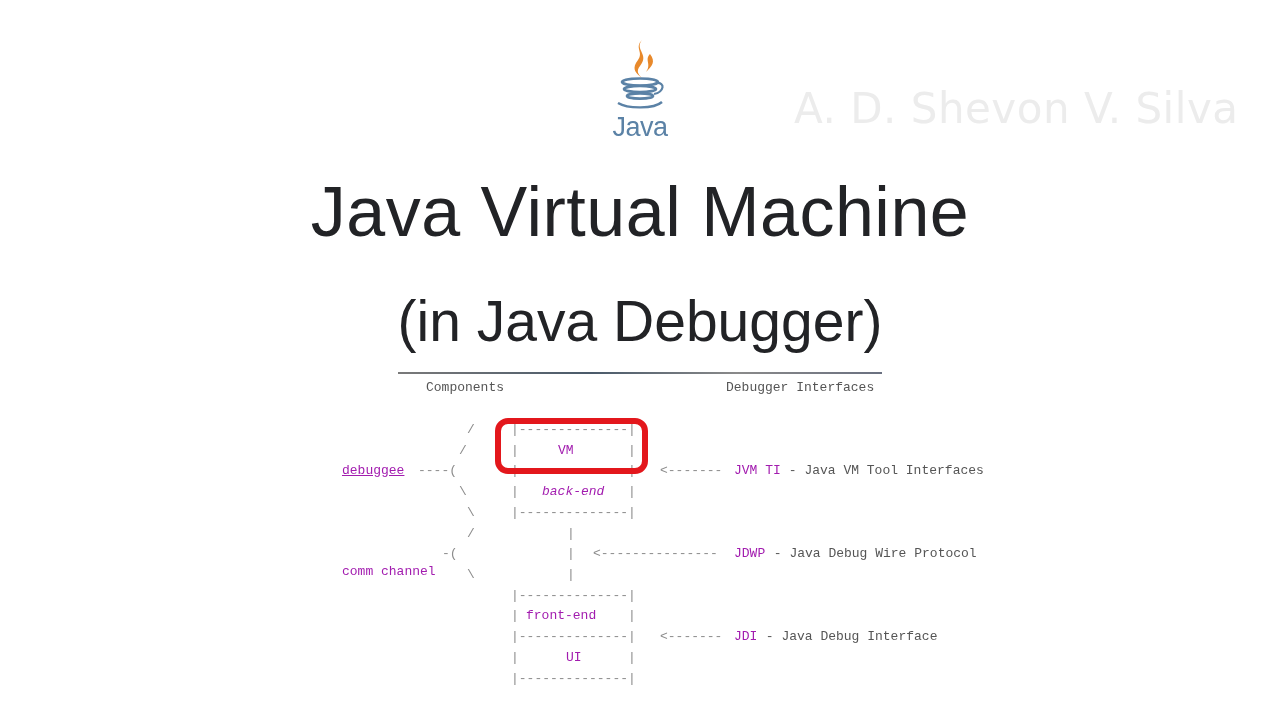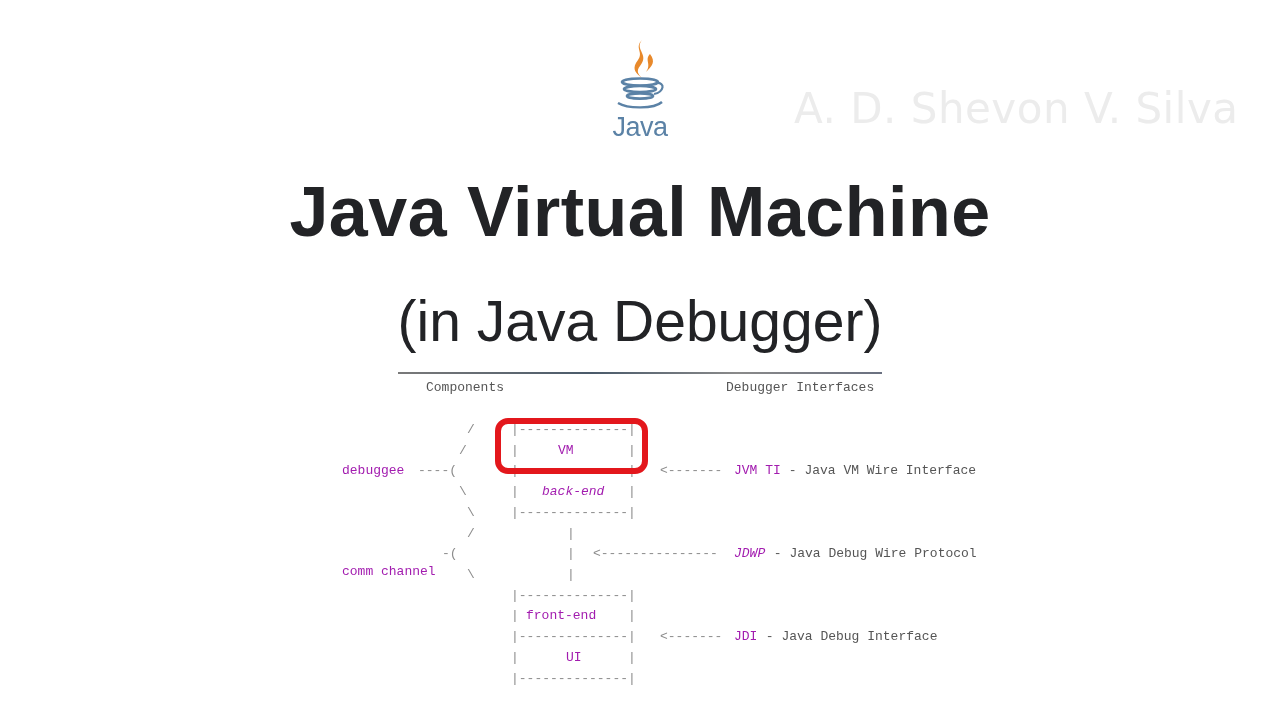--- a/index.html
+++ b/index.html
@@ -11,21 +11,21 @@
   .logo-text {
     position: absolute; left: 0; top: 76px; width: 72px; text-align: center;
     font-family: Liberation Sans, sans-serif; font-size: 27px; color: #5b82a6; letter-spacing: -0.5px;
   }
   .watermark {
     position: absolute; left: 794px; top: 84px; font-family: "DejaVu Sans", sans-serif;
     font-size: 42px; color: #ececec; letter-spacing: 0.5px; white-space: nowrap;
   }
   .title {
     position: absolute; left: 0; top: 172px; width: 1280px; text-align: center;
-    font-weight: bold; font-size: 70px; color: #222326; letter-spacing: 0.5px;
+    font-weight: normal; font-size: 70px; color: #222326; letter-spacing: 0.5px;
   }
   .subtitle {
     position: absolute; left: 0; top: 288px; width: 1280px; text-align: center;
     font-weight: normal; font-size: 57px; color: #222326;
   }
   .rule {
     position: absolute; left: 398px; top: 372px; width: 484px; height: 2px;
     background: linear-gradient(90deg, #7a7a7a, #4a5a6a 40%, #8a8a8a 70%, #6a7080);
   }
   .diagram { position: absolute; left: 0; top: 0; width: 1280px; height: 720px; }
@@ -63,46 +63,46 @@
 <div class="subtitle">(in Java Debugger)</div>
 
 <div class="rule"></div>
 
 <div class="diagram">
   <div class="mono dark" style="left:426px; top:380px;">Components</div>
   <div class="mono dark" style="left:726px; top:380px;">Debugger Interfaces</div>
 
   <div class="mono gray" style="left:467px; top:422px;">/</div>
   <div class="mono gray" style="left:459px; top:443px;">/</div>
-  <div class="mono blue" style="left:342px; top:463px;">debuggee</div>
+  <div class="mono blue" style="left:342px; top:463px;text-decoration:underline;">debuggee</div>
   <div class="mono gray" style="left:418px; top:463px;">----(</div>
   <div class="mono gray" style="left:459px; top:484px;">\</div>
   <div class="mono gray" style="left:467px; top:505px;">\</div>
 
   <div class="mono gray" style="left:511px; top:422px;">|--------------|</div>
   <div class="mono gray" style="left:511px; top:443px;">|              |</div>
   <div class="mono blue" style="left:558px; top:443px;">VM</div>
   <div class="mono gray" style="left:511px; top:463px;">|--------------|</div>
   <div class="mono gray" style="left:511px; top:484px;">|              |</div>
   <div class="mono blue" style="left:542px; top:484px;font-style:italic;">back-end</div>
   <div class="mono gray" style="left:511px; top:505px;">|--------------|</div>
 
   <div class="highlight"></div>
 
   <div class="mono gray" style="left:660px; top:463px;">&lt;-------</div>
   <div class="mono blue" style="left:734px; top:463px;">JVM TI</div>
-  <div class="mono dark" style="left:781px; top:463px;"> - Java VM Wire Interface</div>
+  <div class="mono dark" style="left:781px; top:463px;"> - Java VM Tool Interfaces</div>
 
   <div class="mono gray" style="left:467px; top:526px;">/</div>
   <div class="mono gray" style="left:567px; top:526px;">|</div>
   <div class="mono blue" style="left:342px; top:546px;margin-top:18px;">comm channel</div>
   <div class="mono gray" style="left:442px; top:546px;">-(</div>
   <div class="mono gray" style="left:567px; top:546px;">|</div>
   <div class="mono gray" style="left:593px; top:546px;">&lt;---------------</div>
-  <div class="mono blue" style="left:734px; top:546px;font-style:italic;">JDWP</div>
+  <div class="mono blue" style="left:734px; top:546px;">JDWP</div>
   <div class="mono dark" style="left:766px; top:546px;"> - Java Debug Wire Protocol</div>
   <div class="mono gray" style="left:467px; top:567px;">\</div>
   <div class="mono gray" style="left:567px; top:567px;">|</div>
 
   <div class="mono gray" style="left:511px; top:588px;">|--------------|</div>
   <div class="mono gray" style="left:511px; top:608px;">|              |</div>
   <div class="mono blue" style="left:526px; top:608px;">front-end</div>
   <div class="mono gray" style="left:511px; top:629px;">|--------------|</div>
   <div class="mono gray" style="left:660px; top:629px;">&lt;-------</div>
   <div class="mono blue" style="left:734px; top:629px;font-family:Liberation Mono, monospace;">JDI</div>

